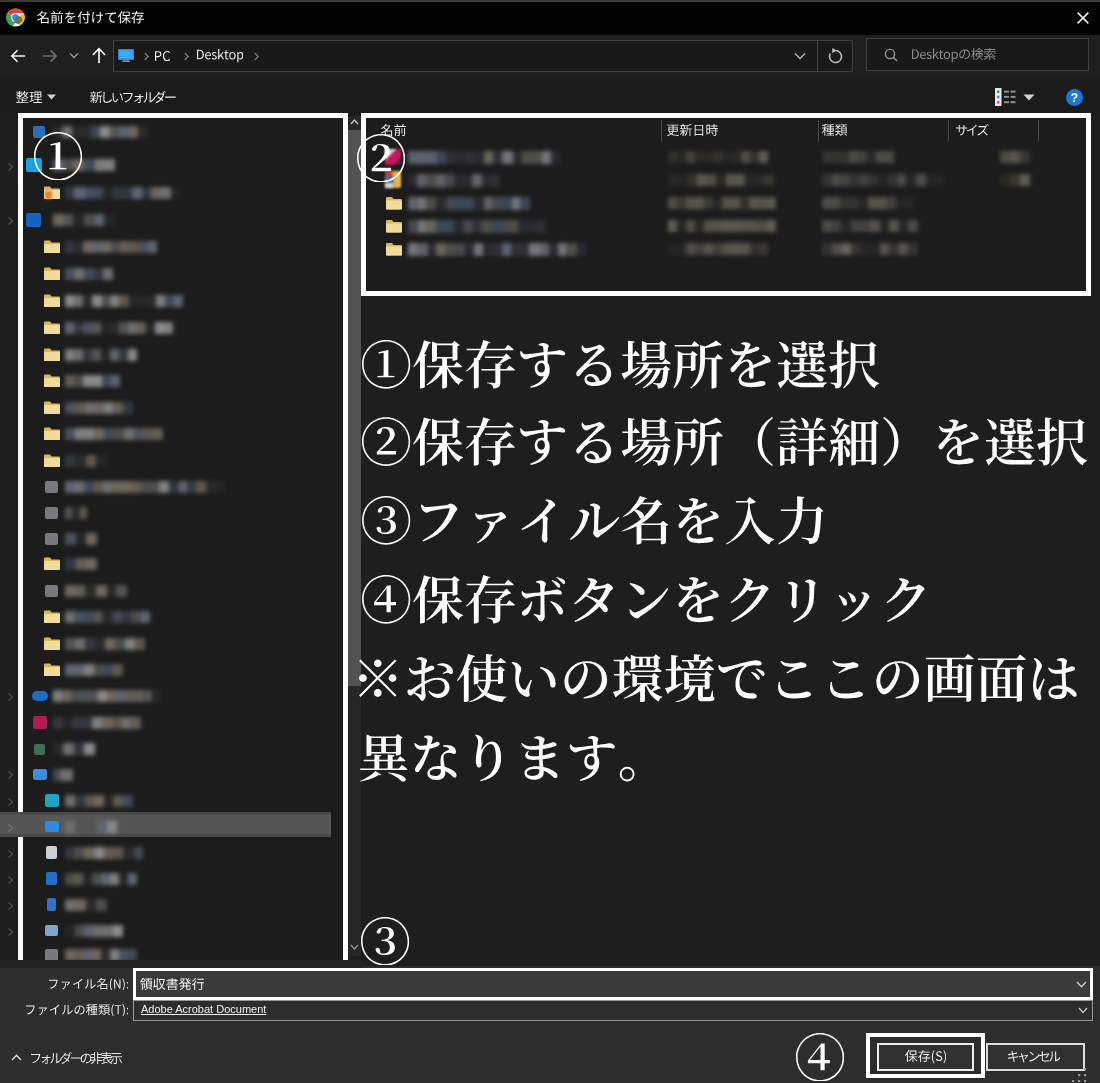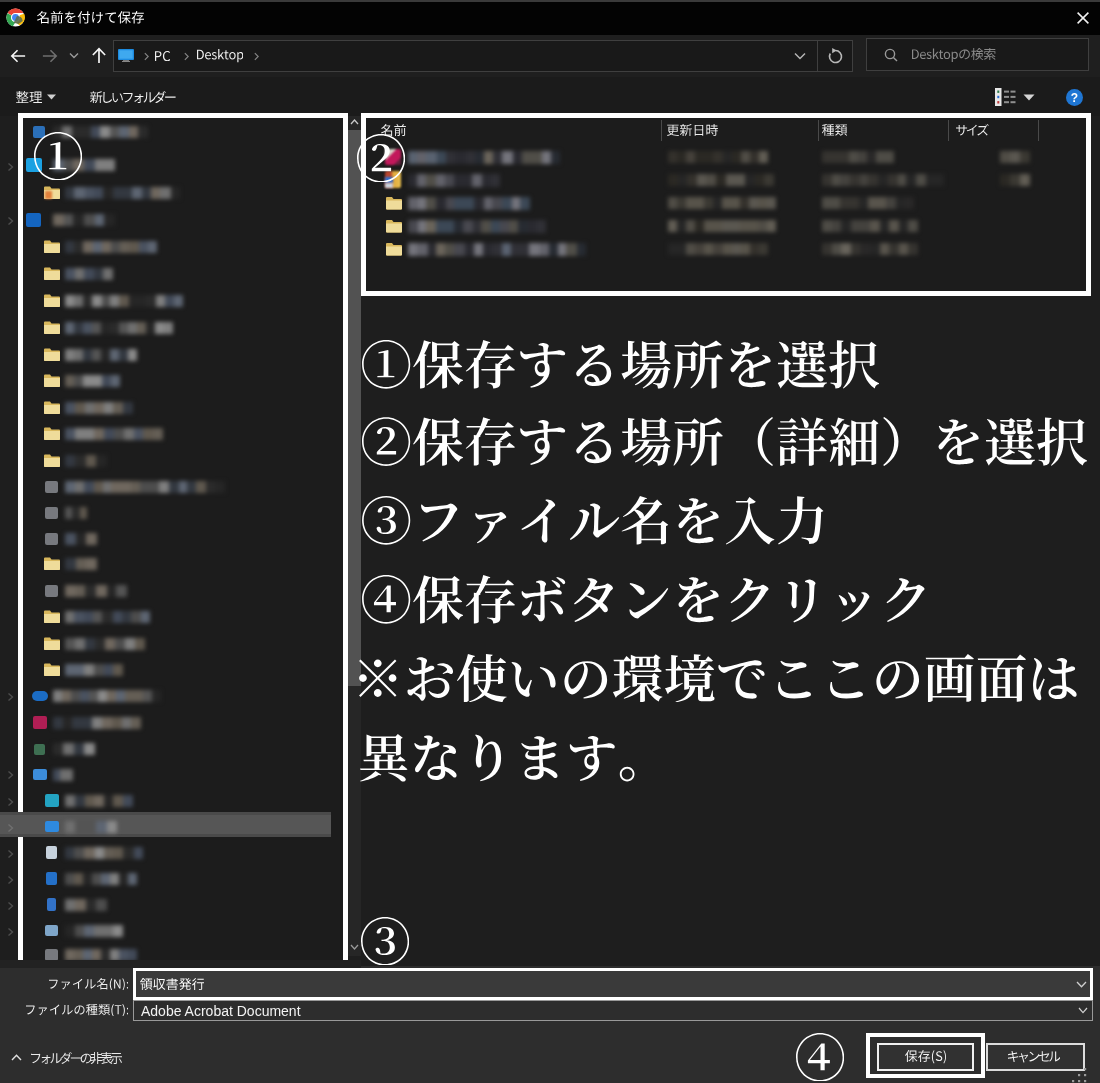--- a/index.html
+++ b/index.html
@@ -333,21 +333,21 @@
 <div style="position:absolute;left:140.0px;top:978.0px;line-height:0;"><svg width="64.2" height="12.1" viewBox="0.3 -10.9 64.2 12.1">
       <path fill="#fff" d="M7.2 -5.5H11V-4.2H7.2ZM7.2 -3.5H11V-2.2H7.2ZM7.2 -7.5H11V-6.2H7.2ZM7.6 -1.2C7 -0.6 5.9 0.1 4.8 0.4C5 0.6 5.3 0.9 5.5 1.1C6.5 0.7 7.7 -0 8.4 -0.7ZM9.6 -0.6C10.4 -0.1 11.4 0.6 11.9 1.1L12.7 0.5C12.2 0 11.1 -0.7 10.3 -1.1ZM0.8 -5.5V-4.6H2.2V1H3.1V-4.6H4.7V-1.7C4.7 -1.5 4.7 -1.5 4.5 -1.5C4.4 -1.5 4 -1.5 3.5 -1.5C3.6 -1.2 3.7 -0.9 3.7 -0.6C4.4 -0.6 4.9 -0.6 5.2 -0.8C5.5 -0.9 5.6 -1.2 5.6 -1.6V-5.5ZM2.8 -10.9C2.4 -9.8 1.5 -8.3 0.3 -7.2C0.4 -7.1 0.7 -6.8 0.8 -6.5C1.2 -6.9 1.5 -7.2 1.8 -7.5V-6.7H5V-7.6H1.8C2.5 -8.4 3 -9.2 3.4 -10C4.2 -9.2 5.1 -8.2 5.5 -7.5L6.1 -8.3C5.6 -9.1 4.5 -10.2 3.7 -10.9ZM6.3 -8.2V-1.4H12V-8.2H9.2L9.6 -9.5H12.4V-10.3H5.8V-9.5H8.5C8.5 -9.1 8.4 -8.6 8.3 -8.2Z M14.4 -9.4V-2.7L13.5 -2.5L13.7 -1.5L17.1 -2.5V1H18V-10.9H17.1V-3.4L15.3 -3V-9.4ZM20.1 -8.9 19.2 -8.7C19.7 -6.4 20.4 -4.3 21.4 -2.6C20.5 -1.3 19.4 -0.4 18.2 0.2C18.5 0.4 18.8 0.8 18.9 1C20 0.4 21.1 -0.5 22 -1.7C22.8 -0.5 23.8 0.4 25 1C25.1 0.8 25.4 0.4 25.7 0.2C24.4 -0.4 23.4 -1.4 22.6 -2.5C23.8 -4.4 24.7 -6.8 25.1 -9.8L24.5 -10L24.3 -9.9H18.6V-9H24C23.6 -6.8 22.9 -5 22 -3.5C21.1 -5 20.5 -6.9 20.1 -8.9Z M29.3 -0.9H35.8V-0H29.3ZM29.3 -1.5V-2.3H35.8V-1.5ZM28.4 -3V1.1H29.3V0.7H35.8V1.1H36.8V-3ZM26.7 -4.3V-3.6H38.3V-4.3H32.9V-5.1H37.4V-5.7H32.9V-6.5H36.7V-7.9H38.3V-8.6H36.7V-10H32.9V-10.9H32V-10H28.1V-9.4H32V-8.6H26.7V-7.9H32V-7.1H28V-6.5H32V-5.7H27.6V-5.1H32V-4.3ZM32.9 -9.4H35.7V-8.6H32.9ZM32.9 -7.1V-7.9H35.7V-7.1Z M50.5 -9.3C50 -8.8 49.3 -8.1 48.6 -7.6C48.3 -7.9 48 -8.3 47.8 -8.6C48.4 -9.1 49.1 -9.7 49.7 -10.3L49 -10.8C48.6 -10.3 47.9 -9.7 47.3 -9.2C47 -9.8 46.7 -10.3 46.5 -10.9L45.7 -10.6C46.3 -8.9 47.3 -7.4 48.6 -6.3H42.5C43.6 -7.3 44.6 -8.6 45.2 -10.1L44.5 -10.4L44.3 -10.4H40.6V-9.5H43.9C43.6 -8.9 43.1 -8.3 42.7 -7.8C42.2 -8.2 41.6 -8.7 41.1 -9L40.5 -8.5C41 -8.1 41.6 -7.6 42 -7.2C41.2 -6.4 40.3 -5.8 39.4 -5.5C39.6 -5.3 39.8 -4.9 40 -4.7C40.6 -5 41.3 -5.4 41.9 -5.9V-5.4H43.3V-3.6V-3.4H40.3V-2.5H43.2C43 -1.4 42.2 -0.4 40 0.3C40.2 0.5 40.5 0.9 40.7 1.1C43.2 0.2 44 -1.1 44.2 -2.5H46.6V-0.4C46.6 0.7 46.9 0.9 48 0.9C48.2 0.9 49.4 0.9 49.7 0.9C50.6 0.9 50.9 0.5 51 -1.2C50.7 -1.3 50.3 -1.4 50.1 -1.6C50.1 -0.2 50 0.1 49.6 0.1C49.3 0.1 48.3 0.1 48.1 0.1C47.6 0.1 47.6 -0 47.6 -0.4V-2.5H50.7V-3.4H47.6V-5.4H49.1V-5.9C49.7 -5.4 50.3 -5 50.9 -4.7C51.1 -5 51.4 -5.4 51.6 -5.6C50.7 -5.9 49.9 -6.4 49.2 -7.1C49.8 -7.6 50.6 -8.2 51.2 -8.8ZM44.3 -5.4H46.6V-3.4H44.3V-3.6Z M57.7 -10.1V-9.2H64.1V-10.1ZM55.5 -10.9C54.8 -10 53.5 -8.8 52.5 -8.1C52.6 -7.9 52.9 -7.5 53 -7.3C54.2 -8.1 55.5 -9.4 56.4 -10.5ZM57.1 -6.6V-5.6H61.5V-0.2C61.5 -0 61.4 0.1 61.1 0.1C60.9 0.1 60 0.1 59.1 0C59.2 0.3 59.4 0.7 59.4 1C60.7 1 61.4 1 61.9 0.9C62.3 0.7 62.5 0.4 62.5 -0.2V-5.6H64.4V-6.6ZM56 -8.1C55.1 -6.7 53.7 -5.1 52.3 -4.2C52.5 -4 52.9 -3.6 53 -3.4C53.5 -3.8 54 -4.2 54.5 -4.7V1.1H55.5V-5.8C56 -6.4 56.5 -7.1 56.9 -7.8Z"></path>
     </svg></div>
 <div class="abs" style="left:1076px;top:981px;line-height:0;"><svg width="11" height="7" viewBox="0 0 11 7">
       <path d="M1 1 5.5 5.8 10 1" stroke="#d0d0d0" stroke-width="1.3" fill="none"></path>
     </svg></div>
 <div style="position:absolute;left:25.5px;top:1003.7px;line-height:0;"><svg width="102.5" height="12.6" viewBox="1.8 -10.2 102.5 12.6">
       <path fill="#f0f0f0" d="M10.6 -8.2 9.8 -8.7C9.6 -8.6 9.4 -8.6 9.2 -8.6C8.6 -8.6 3.7 -8.6 3 -8.6C2.6 -8.6 2.1 -8.6 1.8 -8.7V-7.6C2.1 -7.6 2.5 -7.6 3 -7.6C3.7 -7.6 8.6 -7.6 9.3 -7.6C9.1 -6.4 8.6 -4.7 7.7 -3.6C6.7 -2.3 5.3 -1.3 2.9 -0.7L3.7 0.3C6 -0.4 7.5 -1.6 8.6 -3C9.5 -4.3 10.1 -6.3 10.4 -7.6C10.5 -7.8 10.5 -8 10.6 -8.2Z M22.9 -6.2 22.4 -6.7C22.2 -6.7 21.9 -6.7 21.7 -6.7C21.1 -6.7 16.1 -6.7 15.6 -6.7C15.3 -6.7 14.8 -6.7 14.5 -6.8V-5.7C14.9 -5.8 15.3 -5.8 15.6 -5.8C16.1 -5.8 20.8 -5.8 21.5 -5.8C21.2 -5.2 20.3 -4.1 19.4 -3.6L20.2 -3C21.3 -3.8 22.3 -5.3 22.7 -5.9C22.8 -6 22.9 -6.1 22.9 -6.2ZM18.8 -4.9H17.7C17.8 -4.7 17.8 -4.5 17.8 -4.2C17.8 -2.6 17.6 -1.3 15.9 -0.1C15.6 0.1 15.3 0.2 15.1 0.3L15.9 1C18.5 -0.5 18.8 -2.3 18.8 -4.9Z M25.7 -4.4 26.1 -3.5C27.9 -4 29.5 -4.7 30.8 -5.5V-0.9C30.8 -0.5 30.8 0.1 30.8 0.4H32C31.9 0.1 31.9 -0.5 31.9 -0.9V-6.1C33.1 -7 34.3 -7.9 35.2 -8.9L34.4 -9.6C33.5 -8.6 32.3 -7.5 31 -6.7C29.7 -5.9 27.8 -5 25.7 -4.4Z M43.3 -0.3 44 0.3C44.1 0.2 44.2 0.1 44.4 0C45.8 -0.7 47.6 -2 48.6 -3.4L48 -4.2C47.1 -2.9 45.6 -1.7 44.4 -1.2C44.4 -1.6 44.4 -7.5 44.4 -8.3C44.4 -8.8 44.5 -9.1 44.5 -9.2H43.4C43.4 -9.1 43.4 -8.8 43.4 -8.3C43.4 -7.5 43.4 -1.5 43.4 -0.9C43.4 -0.7 43.4 -0.5 43.3 -0.3ZM37.7 -0.3 38.6 0.3C39.7 -0.6 40.5 -1.8 40.8 -3.1C41.2 -4.3 41.2 -6.9 41.2 -8.3C41.2 -8.7 41.3 -9 41.3 -9.2H40.1C40.2 -8.9 40.2 -8.7 40.2 -8.3C40.2 -6.9 40.2 -4.5 39.9 -3.3C39.5 -2.2 38.7 -1.1 37.7 -0.3Z M55.1 -7.9C54.9 -6.8 54.7 -5.6 54.4 -4.6C53.7 -2.5 53.1 -1.7 52.5 -1.7C52 -1.7 51.2 -2.4 51.2 -3.9C51.2 -5.6 52.7 -7.6 55.1 -7.9ZM56.1 -7.9C58.2 -7.7 59.4 -6.2 59.4 -4.3C59.4 -2.2 57.8 -1 56.2 -0.7C56 -0.6 55.6 -0.6 55.2 -0.5L55.8 0.4C58.7 0 60.4 -1.7 60.4 -4.3C60.4 -6.8 58.5 -8.8 55.7 -8.8C52.7 -8.8 50.3 -6.5 50.3 -3.8C50.3 -1.8 51.4 -0.5 52.5 -0.5C53.6 -0.5 54.6 -1.8 55.3 -4.4C55.7 -5.5 55.9 -6.8 56.1 -7.9Z M66.8 -6.6V-2.6H69.4V-1.7H66.7V-1H69.4V-0H66V0.7H73.4V-0H70.3V-1H73V-1.7H70.3V-2.6H72.9V-6.6H70.3V-7.4H73.1V-8.2H70.3V-9.1C71.3 -9.2 72.3 -9.3 73.1 -9.5L72.5 -10.2C71.2 -9.9 68.6 -9.7 66.5 -9.6C66.6 -9.4 66.7 -9.1 66.8 -8.9C67.6 -8.9 68.5 -8.9 69.4 -9V-8.2H66.3V-7.4H69.4V-6.6ZM67.7 -4.3H69.4V-3.3H67.7ZM70.3 -4.3H72V-3.3H70.3ZM67.7 -5.9H69.4V-4.9H67.7ZM70.3 -5.9H72V-4.9H70.3ZM65.9 -10.2C65 -9.7 63.4 -9.4 62 -9.2C62.1 -9 62.3 -8.6 62.3 -8.5C62.9 -8.5 63.5 -8.6 64.1 -8.8V-6.9H62.1V-6H64C63.5 -4.6 62.6 -3 61.8 -2.1C62 -1.9 62.2 -1.5 62.3 -1.3C63 -2 63.6 -3.2 64.1 -4.5V1H65V-4.3C65.4 -3.8 65.9 -3.2 66.1 -2.8L66.7 -3.5C66.4 -3.8 65.4 -4.9 65 -5.2V-6H66.6V-6.9H65V-9C65.6 -9.1 66.1 -9.3 66.6 -9.4Z M78.7 -10.1C78.5 -9.6 78.3 -9 78 -8.6L78.6 -8.3C78.9 -8.7 79.2 -9.3 79.5 -9.8ZM74.7 -9.8C75 -9.3 75.3 -8.7 75.4 -8.3L76.1 -8.6C75.9 -9 75.6 -9.6 75.3 -10ZM81 -5.2H84.3V-4H81ZM81 -3.3H84.3V-2.1H81ZM81 -7.1H84.3V-5.9H81ZM81.2 -1.2C80.8 -0.6 79.8 0 78.9 0.4C79.1 0.5 79.3 0.8 79.5 1C80.4 0.6 81.4 -0 82.1 -0.7ZM83 -0.6C83.8 -0.2 84.7 0.5 85.1 1L85.8 0.5C85.3 0 84.4 -0.7 83.7 -1.1ZM76.6 -4.5V-3.5H74.5V-2.7H76.6C76.5 -1.7 76 -0.7 74.2 0.1C74.4 0.2 74.6 0.6 74.7 0.8C76.1 0.2 76.8 -0.6 77.1 -1.4C77.8 -0.8 78.5 -0.2 78.9 0.2L79.5 -0.5C79 -0.9 78.1 -1.6 77.4 -2.2C77.4 -2.3 77.4 -2.5 77.4 -2.7H79.7V-3.5H77.4V-4.5ZM76.6 -10.2V-8.1H74.5V-7.4H76.3C75.8 -6.6 75 -5.8 74.2 -5.4C74.4 -5.3 74.7 -5 74.8 -4.8C75.4 -5.2 76.1 -5.9 76.6 -6.6V-4.8H77.4V-6.5C78.1 -6 78.9 -5.4 79.2 -5.1L79.7 -5.8C79.4 -6 77.9 -6.9 77.4 -7.2V-7.4H79.6V-8.1H77.4V-10.2ZM80.1 -7.8V-1.4H85.2V-7.8H82.7L83 -9H85.5V-9.8H79.7V-9H82C82 -8.6 81.9 -8.2 81.8 -7.8Z M89 2.4 89.7 2.1C88.7 0.4 88.2 -1.7 88.2 -3.8C88.2 -5.9 88.7 -8 89.7 -9.7L89 -10.1C87.9 -8.2 87.2 -6.2 87.2 -3.8C87.2 -1.4 87.9 0.6 89 2.4Z M93.4 0H94.5V-8.1H97.2V-9H90.6V-8.1H93.4Z M98.8 2.4C100 0.6 100.7 -1.4 100.7 -3.8C100.7 -6.2 100 -8.2 98.8 -10.1L98.1 -9.7C99.2 -8 99.7 -5.9 99.7 -3.8C99.7 -1.7 99.2 0.4 98.1 2.1Z M103.5 -4.8C103.9 -4.8 104.3 -5.1 104.3 -5.7C104.3 -6.2 103.9 -6.5 103.5 -6.5C103 -6.5 102.7 -6.2 102.7 -5.7C102.7 -5.1 103 -4.8 103.5 -4.8ZM103.5 0.2C103.9 0.2 104.3 -0.2 104.3 -0.7C104.3 -1.2 103.9 -1.5 103.5 -1.5C103 -1.5 102.7 -1.2 102.7 -0.7C102.7 -0.2 103 0.2 103.5 0.2Z"></path>
     </svg></div>
 <div class="abs" style="left:133px;top:1000px;width:960px;height:21px;border:1px solid #999;box-sizing:border-box;background:#2d2d2d;"></div>
-<div class="abs" style="left:141px;top:1003px;font-size:14px;color:#f2f2f2;font-family:'Liberation Sans',sans-serif;">Adobe Acrobat Document</div>
+<div class="abs" style="left:141px;top:1003px;font-size:11px;color:#f2f2f2;font-family:'Liberation Sans',sans-serif;text-decoration:underline;">Adobe Acrobat Document</div>
 <div class="abs" style="left:1078px;top:1007px;line-height:0;"><svg width="10" height="7" viewBox="0 0 10 7">
       <path d="M1 1 5 5.6 9 1" stroke="#d0d0d0" stroke-width="1.2" fill="none"></path>
     </svg></div>
 <div class="abs" style="left:11px;top:1054px;line-height:0;"><svg width="11" height="7" viewBox="0 0 11 7">
       <path d="M1 6 5.5 1.2 10 6" stroke="#e0e0e0" stroke-width="1.4" fill="none"></path>
     </svg></div>
 <div style="position:absolute;left:31.0px;top:1051.9px;line-height:0;"><svg width="91.1" height="12.2" viewBox="1.9 -11.0 91.1 12.2">
       <path fill="#eaeaea" d="M11.2 -8.6 10.4 -9.2C10.2 -9.1 9.9 -9.1 9.7 -9.1C9.1 -9.1 3.9 -9.1 3.2 -9.1C2.8 -9.1 2.2 -9.1 1.9 -9.2V-8C2.2 -8 2.7 -8.1 3.2 -8.1C3.9 -8.1 9.1 -8.1 9.8 -8.1C9.6 -6.8 9 -5 8.1 -3.8C7 -2.4 5.6 -1.3 3.1 -0.7L3.9 0.3C6.3 -0.5 7.9 -1.7 9.1 -3.2C10.1 -4.5 10.7 -6.6 11 -8C11 -8.2 11.1 -8.5 11.2 -8.6Z M12.4 -1.1 13.1 -0.3C14.9 -1.2 16.7 -2.9 17.6 -4.1L17.7 -0.5C17.7 -0.2 17.5 -0.1 17.3 -0.1C16.9 -0.1 16.2 -0.1 15.7 -0.2L15.8 0.7C16.3 0.8 17.1 0.8 17.7 0.8C18.2 0.8 18.6 0.5 18.6 -0.1L18.5 -5.1H20.4C20.7 -5.1 21.1 -5.1 21.3 -5V-6.1C21.1 -6 20.7 -6 20.4 -6H18.5L18.5 -7.1C18.5 -7.4 18.5 -7.7 18.6 -8H17.5C17.5 -7.7 17.5 -7.3 17.5 -7.1L17.6 -6H13.7C13.4 -6 13 -6 12.7 -6.1V-5C13 -5.1 13.3 -5.1 13.7 -5.1H17.2C16.3 -3.8 14.3 -2 12.4 -1.1Z M27 -0.3 27.7 0.3C27.8 0.2 27.9 0.1 28.1 0C29.7 -0.7 31.5 -2.1 32.6 -3.6L32 -4.5C31 -3 29.4 -1.8 28.2 -1.3C28.2 -1.7 28.2 -8 28.2 -8.8C28.2 -9.3 28.2 -9.6 28.2 -9.8H27C27 -9.6 27.1 -9.3 27.1 -8.8C27.1 -8 27.1 -1.6 27.1 -1C27.1 -0.7 27.1 -0.5 27 -0.3ZM21.1 -0.3 22 0.3C23.1 -0.6 24 -1.9 24.3 -3.2C24.7 -4.5 24.8 -7.3 24.8 -8.8C24.8 -9.2 24.8 -9.6 24.8 -9.7H23.6C23.7 -9.4 23.7 -9.2 23.7 -8.8C23.7 -7.3 23.7 -4.7 23.3 -3.5C22.9 -2.3 22.1 -1.1 21.1 -0.3Z M41.7 -11 41 -10.7C41.3 -10.2 41.8 -9.5 42.1 -8.9L42.8 -9.2C42.5 -9.7 42 -10.5 41.7 -11ZM36.9 -9.9 35.7 -10.3C35.6 -9.9 35.4 -9.5 35.3 -9.3C34.7 -8.1 33.3 -6.1 31.1 -4.7L32 -4.1C33.4 -5.1 34.6 -6.3 35.4 -7.5H39.8C39.5 -6.4 38.9 -5 38 -3.9C37.1 -4.5 36.1 -5.2 35.3 -5.7L34.6 -4.9C35.4 -4.4 36.4 -3.7 37.3 -3.1C36.2 -1.8 34.5 -0.6 32.3 0.1L33.2 0.9C35.4 0.1 37 -1.1 38.2 -2.4C38.7 -2 39.2 -1.6 39.6 -1.2L40.4 -2.1C40 -2.5 39.5 -2.9 38.9 -3.3C39.9 -4.6 40.6 -6.1 40.9 -7.3C41 -7.5 41.1 -7.8 41.2 -8L40.6 -8.4L41.3 -8.7C41 -9.2 40.6 -10 40.2 -10.5L39.6 -10.2C39.9 -9.7 40.3 -8.9 40.6 -8.4L40.4 -8.5C40.2 -8.5 39.9 -8.4 39.5 -8.4H36L36.3 -8.9C36.4 -9.1 36.6 -9.6 36.9 -9.9Z M41.7 -5.6V-4.4C42.1 -4.4 42.8 -4.4 43.5 -4.4C44.5 -4.4 49.7 -4.4 50.7 -4.4C51.3 -4.4 51.8 -4.4 52.1 -4.4V-5.6C51.8 -5.6 51.3 -5.6 50.7 -5.6C49.7 -5.6 44.5 -5.6 43.5 -5.6C42.8 -5.6 42.1 -5.6 41.7 -5.6Z M56.7 -8.3C56.5 -7.1 56.3 -5.9 56 -4.8C55.3 -2.6 54.6 -1.8 54 -1.8C53.4 -1.8 52.7 -2.5 52.7 -4.1C52.7 -5.9 54.2 -8 56.7 -8.3ZM57.8 -8.4C60 -8.2 61.2 -6.6 61.2 -4.6C61.2 -2.3 59.6 -1.1 57.9 -0.7C57.6 -0.7 57.2 -0.6 56.8 -0.6L57.4 0.4C60.5 0 62.3 -1.8 62.3 -4.5C62.3 -7.2 60.4 -9.3 57.3 -9.3C54.2 -9.3 51.6 -6.9 51.6 -4C51.6 -1.9 52.8 -0.6 54 -0.6C55.2 -0.6 56.2 -1.9 57 -4.6C57.4 -5.8 57.6 -7.1 57.8 -8.4Z M68.1 -10.9V1H69.1V-2.1H73.1V-3H69.1V-5.1H72.6V-6H69.1V-8H72.8V-8.9H69.1V-10.9ZM65 -10.9V-8.9H61.6V-8H65V-6H61.7V-5.1H65V-4.8C65 -4.4 65 -3.9 64.8 -3.4C63.4 -3.1 62.1 -2.9 61.1 -2.8L61.3 -1.8L64.5 -2.4C64.1 -1.3 63.2 -0.2 61.6 0.4C61.8 0.6 62.1 0.9 62.3 1.2C64.3 0.2 65.2 -1.2 65.6 -2.6L67 -2.8L67 -3.7L65.8 -3.5C65.9 -4 65.9 -4.4 65.9 -4.8V-10.9Z M72.5 0.1 72.8 1C74.4 0.7 76.6 0.1 78.7 -0.5L78.6 -1.3L75.3 -0.5V-3.5C76.1 -4 76.7 -4.5 77.3 -5C78.2 -2 79.9 0.1 82.6 1C82.8 0.7 83.1 0.3 83.3 0.1C81.8 -0.3 80.6 -1.1 79.8 -2.2C80.6 -2.7 81.7 -3.4 82.5 -4L81.8 -4.6C81.1 -4.1 80.1 -3.3 79.3 -2.8C78.8 -3.5 78.5 -4.2 78.2 -5.1H82.9V-5.9H77.7V-7.1H81.9V-7.9H77.7V-9H82.4V-9.8H77.7V-10.9H76.7V-9.8H72V-9H76.7V-7.9H72.6V-7.1H76.7V-5.9H71.5V-5.1H76C74.7 -4 72.8 -3 71.1 -2.5C71.3 -2.3 71.6 -2 71.7 -1.7C72.5 -2 73.5 -2.4 74.4 -2.9V-0.3Z M83.8 -4.6C83.3 -3.1 82.3 -1.7 81.3 -0.7C81.5 -0.6 81.9 -0.3 82.2 -0.1C83.2 -1.1 84.2 -2.7 84.8 -4.3ZM89.7 -4.2C90.6 -2.9 91.6 -1.2 92 -0.1L92.9 -0.6C92.6 -1.7 91.5 -3.3 90.6 -4.5ZM82.7 -10V-9H91.9V-10ZM81.6 -6.8V-5.8H86.8V-0.2C86.8 -0 86.7 0 86.5 0C86.2 0 85.4 0 84.5 0C84.6 0.3 84.8 0.7 84.8 1C86 1 86.8 1 87.2 0.9C87.7 0.7 87.8 0.4 87.8 -0.2V-5.8H93V-6.8Z"></path>
     </svg></div>
 <div class="abs" style="left:866px;top:1033px;width:119px;height:45px;border:4px solid #fff;box-sizing:border-box;"></div>

